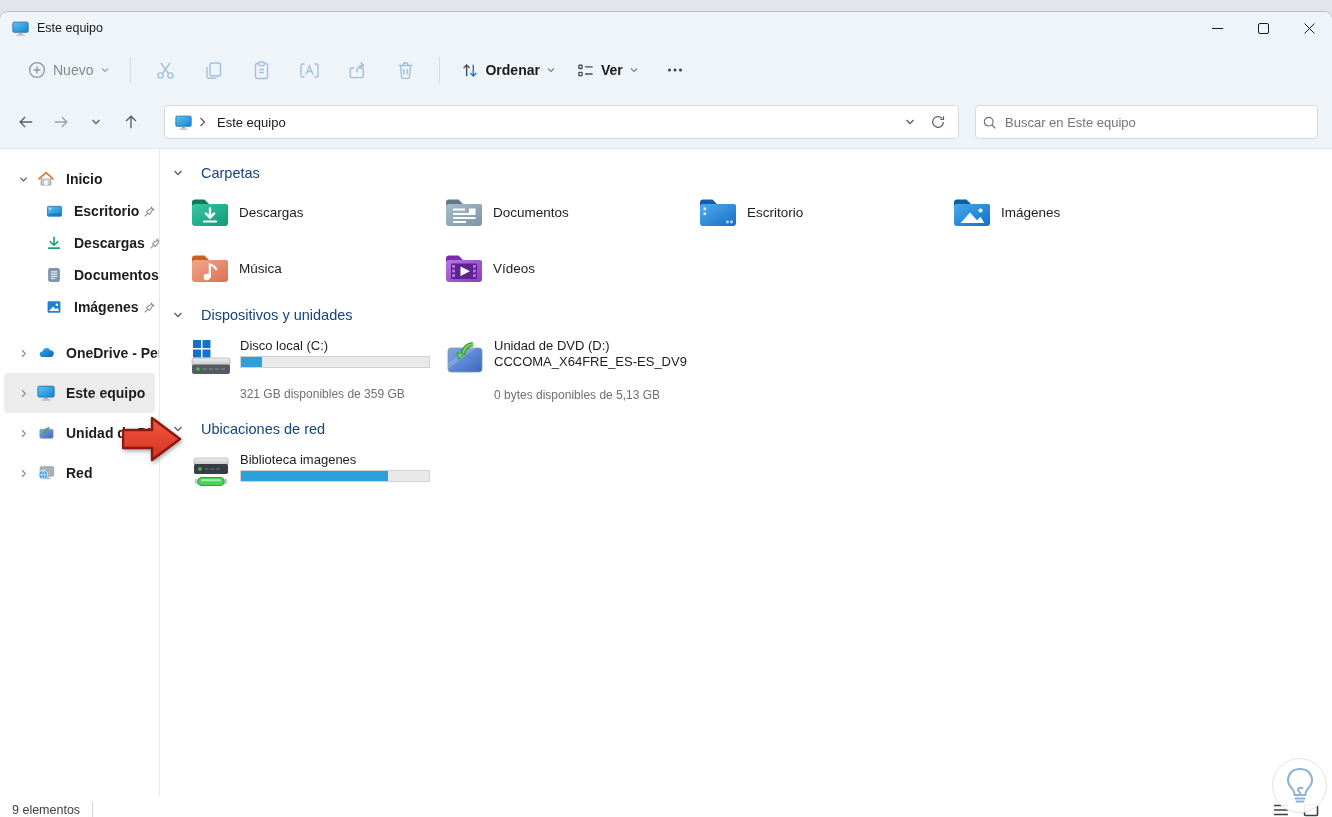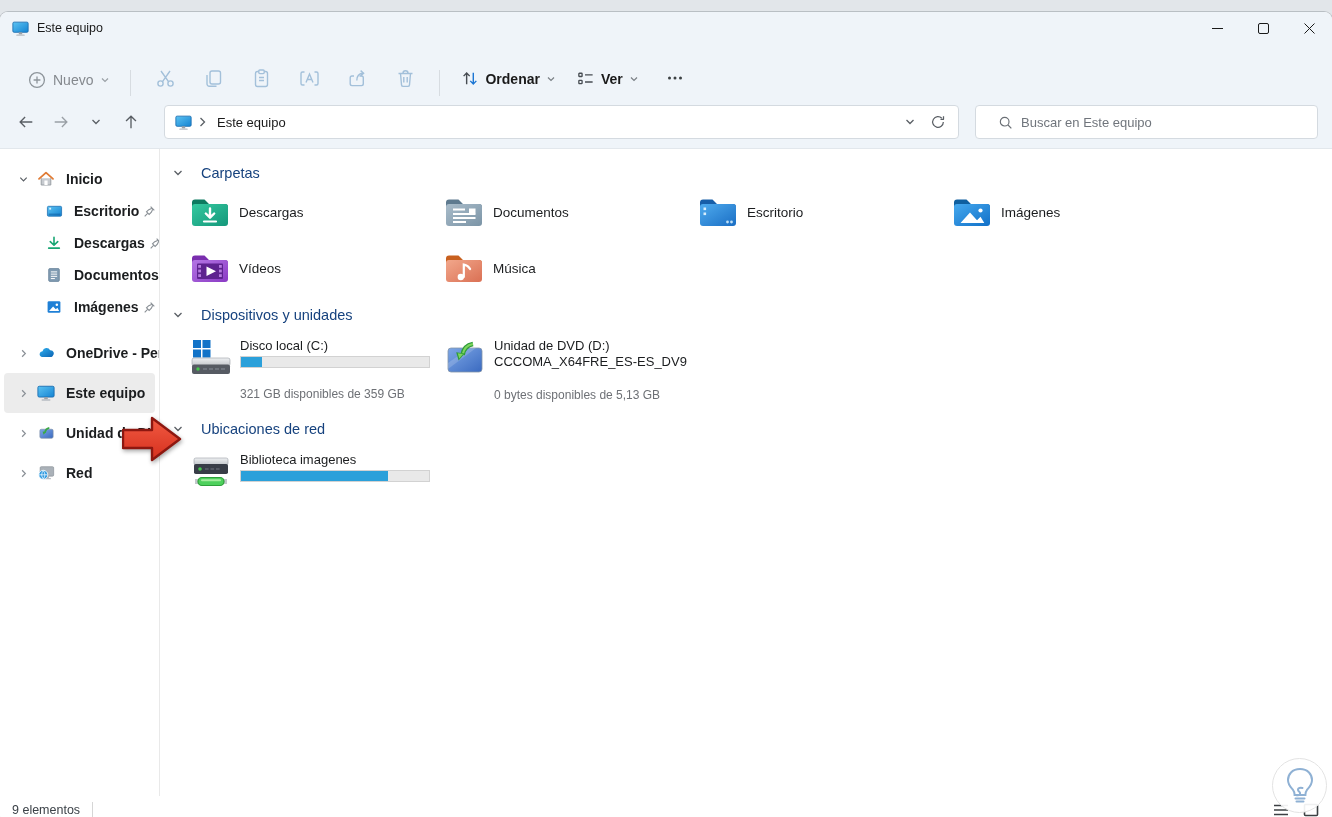--- a/index.html
+++ b/index.html
@@ -20,41 +20,41 @@
     box-shadow:0 0 0 1px rgba(110,118,125,.35);
     display:flex; flex-direction:column;
   }
   
   .titlebar{ height:32px; background:#eff4f9; display:flex; align-items:center; flex:none; }
   .titlebar .app-icon{ margin:0 8px 0 12px; display:flex; }
   .titlebar .title{ font-size:12.5px; color:#1a1a1a; }
   .win-controls{ margin-left:auto; display:flex; height:100%; }
   .win-btn{ width:46px; height:100%; display:flex; align-items:center; justify-content:center; }
   
-  .toolbar{ height:52px; background:#eff4f9; display:flex; align-items:flex-end; padding:0 10px 0 18px; flex:none; }
+  .toolbar{ height:52px; background:#eff4f9; display:flex; align-items:center; padding:0 10px 0 18px; flex:none; }
   .tb-btn{ display:flex; align-items:center; gap:7px; padding:7px 10px; border-radius:4px; }
   .tb-btn .lbl{ font-size:14px; }
   .tb-new .lbl{ color:#85898e; }
   .tb-sep{ width:1px; height:26px; background:#d7dce1; margin:0 10px; }
   .tb-ico{ width:40px; height:36px; display:flex; align-items:center; justify-content:center; margin:0 4px; border-radius:4px; }
   .tb-text-btn{ display:flex; align-items:center; gap:6px; padding:8px 10px; border-radius:4px; color:#1a1a1a;font-weight:bold; }
   
   .navbar{ height:53px; background:#eff4f9; display:flex; align-items:center; padding:0 14px 0 10px; gap:4px; border-bottom:1px solid #e2e7ec; flex:none; }
   .nav-btn{ width:31px; height:31px; display:flex; align-items:center; justify-content:center; border-radius:4px; }
   .addressbar{
     flex:1; height:34px; margin-left:14px; background:#fff;
     border:1px solid #d4dae0; border-radius:4px;
     display:flex; align-items:center; padding:0 8px 0 10px; gap:6px;
   }
   .addressbar .crumb{ font-size:13px; color:#1a1a1a; padding:2px 4px; }
   .addr-right{ margin-left:auto; display:flex; align-items:center; gap:14px; padding-right:4px; }
   .searchbox{
     width:343px; height:34px; margin-left:12px; background:#fff;
     border:1px solid #d4dae0; border-radius:4px;
-    display:flex; align-items:center; padding:0 22px; gap:8px;
+    display:flex; align-items:center; padding:0 6px; gap:8px;
   }
   .searchbox input{ border:none; outline:none; flex:1; font-size:13px; font-family:inherit; color:#1a1a1a; background:transparent; }
   .searchbox input::placeholder{ color:#70757c; }
   
   .body-area{ flex:1; display:flex; min-height:0; background:#fff; }
   .sidebar{ width:160px; flex:none; border-right:1px solid #e9e9e9; padding-top:14px; overflow:hidden; position:relative;font-weight:bold; }
   .side-row{ display:flex; align-items:center; height:32px; font-size:14px; padding-left:10px; gap:4px; white-space:nowrap; border-radius:4px; margin:0 4px; }
   .side-row .chev{ width:18px; display:flex; justify-content:center; flex:none; }
   .side-row .sico{ width:20px; display:flex; justify-content:center; margin-right:6px; flex:none; }
   .side-row.indent{ padding-left:40px; }
@@ -495,41 +495,41 @@
           <svg width="40" height="34" viewBox="0 0 40 34">
               <path d="M2 7.5 q0-3 3-3 h9.5 l4.5 4.5 h16 q3 0 3 3 v2 H2 z" fill="#0f5f9f"></path>
               <rect x="2" y="9" width="36" height="22" rx="3" fill="url(#gPicF)"></rect>
               <circle cx="28.5" cy="15.5" r="2.1" fill="#fff"></circle>
               <path d="M8.5 28 l9.5-10.5 7 7.8 3.5-3.6 3.8 6.3 z" fill="#fff"></path>
             </svg>
           <span class="t-label">Imágenes</span>
         </div>
         <div class="tile">
           <svg width="40" height="34" viewBox="0 0 40 34">
+              <path d="M2 7.5 q0-3 3-3 h9.5 l4.5 4.5 h16 q3 0 3 3 v2 H2 z" fill="#c8601f"></path>
+              <rect x="2" y="9" width="36" height="22" rx="3" fill="url(#gMusF)"></rect>
+              <circle cx="16.8" cy="26" r="3.2" fill="#fff"></circle>
+              <path d="M19.8 26 V13.5 q4.5 1 6.3 4.5" fill="none" stroke="#fff" stroke-width="2.2" stroke-linecap="round"></path>
+            </svg>
+          <span class="t-label">Música</span>
+        </div>
+        <div class="tile">
+          <svg width="40" height="34" viewBox="0 0 40 34">
               <path d="M2 7.5 q0-3 3-3 h9.5 l4.5 4.5 h16 q3 0 3 3 v2 H2 z" fill="#7a2eae"></path>
               <rect x="2" y="9" width="36" height="22" rx="3" fill="url(#gVidF)"></rect>
               <rect x="7" y="12.5" width="26" height="15.5" rx="1" fill="#5e2390"></rect>
               <rect x="8.2" y="14" width="2.8" height="2.8" fill="#b67ae0"></rect>
               <rect x="8.2" y="18.6" width="2.8" height="2.8" fill="#b67ae0"></rect>
               <rect x="8.2" y="23.2" width="2.8" height="2.8" fill="#b67ae0"></rect>
               <rect x="29" y="14" width="2.8" height="2.8" fill="#b67ae0"></rect>
               <rect x="29" y="18.6" width="2.8" height="2.8" fill="#b67ae0"></rect>
               <rect x="29" y="23.2" width="2.8" height="2.8" fill="#b67ae0"></rect>
               <path d="M16.5 15.5 l9.5 4.8 -9.5 4.8 z" fill="#fff"></path>
             </svg>
           <span class="t-label">Vídeos</span>
-        </div>
-        <div class="tile">
-          <svg width="40" height="34" viewBox="0 0 40 34">
-              <path d="M2 7.5 q0-3 3-3 h9.5 l4.5 4.5 h16 q3 0 3 3 v2 H2 z" fill="#c8601f"></path>
-              <rect x="2" y="9" width="36" height="22" rx="3" fill="url(#gMusF)"></rect>
-              <circle cx="16.8" cy="26" r="3.2" fill="#fff"></circle>
-              <path d="M19.8 26 V13.5 q4.5 1 6.3 4.5" fill="none" stroke="#fff" stroke-width="2.2" stroke-linecap="round"></path>
-            </svg>
-          <span class="t-label">Música</span>
         </div>
       </div>
 
       <div class="sec-head">
         <svg width="12" height="12" viewBox="0 0 12 12" fill="none" stroke="#5a5f65" stroke-width="1.3">
             <path d="M2.5 4 L6 7.5 L9.5 4"></path>
           </svg>
         <span class="sec-title">Dispositivos y unidades</span>
       </div>
       <div class="dev-grid">

